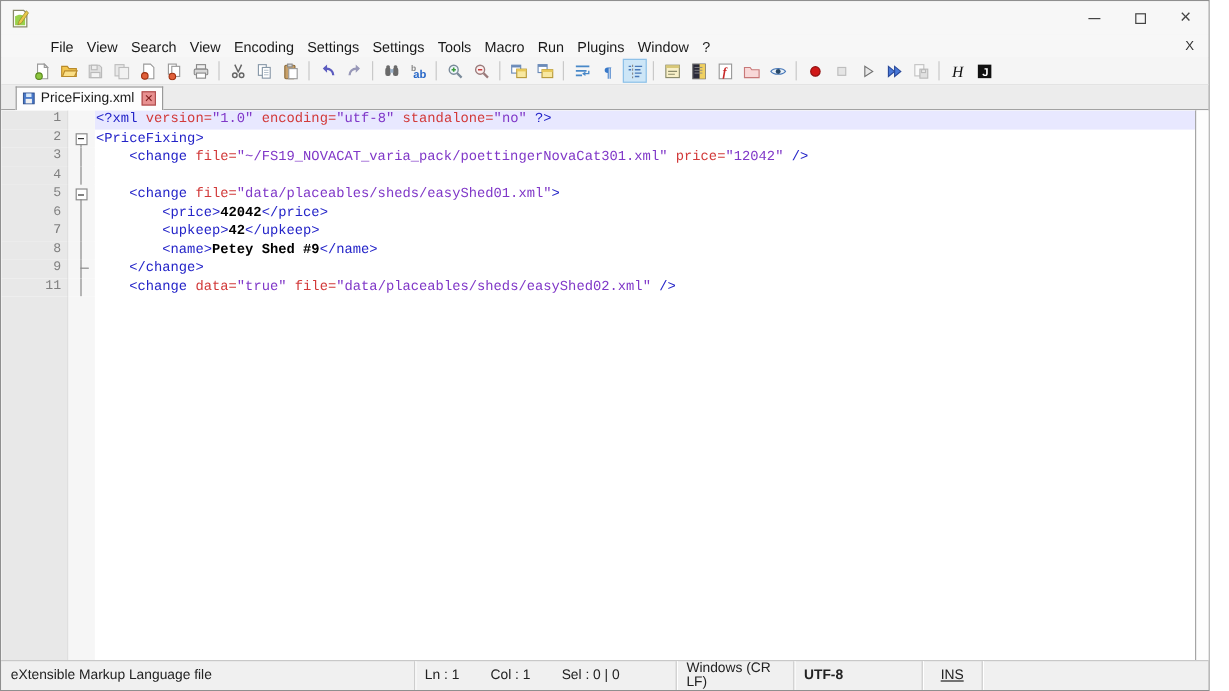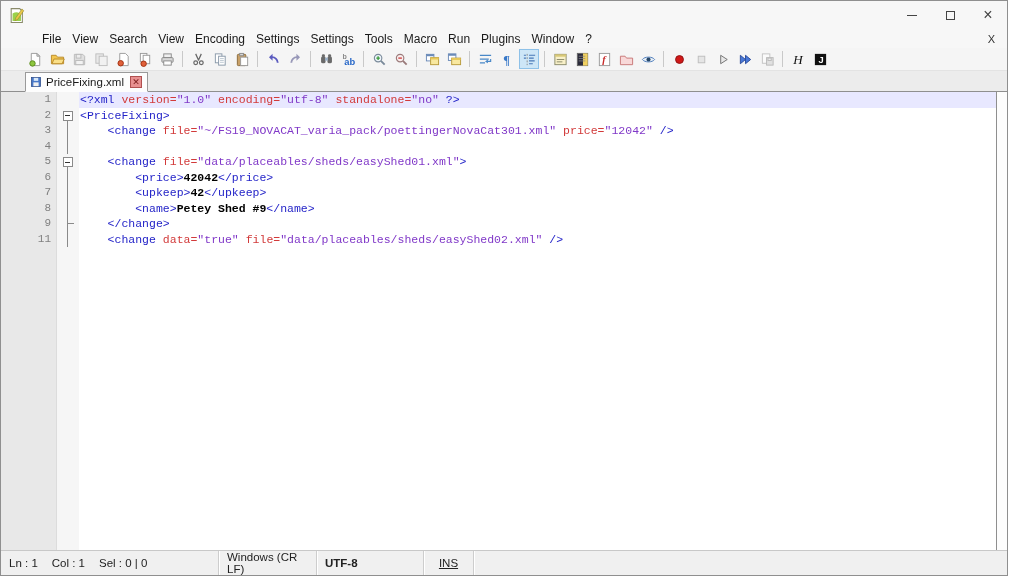--- a/index.html
+++ b/index.html
@@ -31,21 +31,21 @@
   .tb-group { display:flex; align-items:center; }
   .tb-sep { width:1px; height:16px; background:#c9c9c9; margin:0 4px; }
   .tb-btn { width:20px; height:20px; margin:0 1px; display:flex; align-items:center;
             justify-content:center; border:1px solid transparent; background:transparent; padding:0; }
   .tb-btn svg { width:15px; height:15px; display:block; }
   .tb-btn.checked { background:#cde6f7; border:1px solid #8ec1e8; }
   .tb-btn.disabled { opacity:.55; filter:grayscale(35%); }
 
   
   .tabbar { height:21px; background:#ececec; display:flex; align-items:flex-end;
-            padding-left:24px; flex:0 0 21px; border-bottom:1px solid #8f8f8f; }
+            padding-left:12px; flex:0 0 21px; border-bottom:1px solid #8f8f8f; }
   .tab { height:20px; margin-bottom:-1px; background:#fdfdfd; border:1px solid #9a9a9a;
          border-bottom:1px solid #fdfdfd; display:flex; align-items:center;
          padding:0 5px 0 4px; font-size:11.5px; color:#1a1a1a; }
   .tab-icon svg { width:12px; height:12px; display:block; margin-right:4px; }
   .tab-label { margin-right:6px; }
   .tab-close { width:12px; height:12px; background:#e89090; border:1px solid #b05050;
                color:#7a1a1a; font-size:9px; line-height:10px; text-align:center; }
 
   
   .editor-wrap { flex:1; display:flex; background:#fff; }
@@ -76,21 +76,21 @@
   .txt  { color:#000; font-weight:bold; }
   .plain{ color:#000; }
 
   
   .statusbar { flex:0 0 20px; background:#f0f0f0; border-top:1px solid #c8c8c8;
                display:flex; align-items:center; font-size:11.5px; color:#222; }
   .sb-sec { height:100%; display:flex; align-items:center; padding:0 8px;
             border-right:1px solid #cdcdcd; box-shadow:1px 0 0 #fff; }
   .sb-doctype { flex:0 0 345px; }
   .sb-size { flex:0 0 162px; gap:18px; }
-  .sb-pos { flex:0 0 218px; gap:14px; }
+  .sb-pos { flex:0 0 218px; gap:26px; }
   .sb-eol { flex:0 0 98px; }
   .sb-enc { flex:0 0 107px;font-weight:bold; }
   .sb-ins { flex:0 0 50px; justify-content:center;text-decoration:underline; }
   .sb-grip { flex:1; height:100%; position:relative; }
   .sb-grip::after { content:""; position:absolute; right:2px; bottom:2px; width:9px; height:9px;
     background:
       radial-gradient(circle at 8px 2px, #9a9a9a 1px, transparent 1.2px),
       radial-gradient(circle at 8px 5.5px, #9a9a9a 1px, transparent 1.2px),
       radial-gradient(circle at 5 px 5.5px, #9a9a9a 1px, transparent 1.2px),
       radial-gradient(circle at 8px 9px, #9a9a9a 1px, transparent 1.2px),
@@ -543,20 +543,21 @@
         <div class="fill-rows">
           <span class="ln-margin"></span>
           <span class="fold-margin"></span>
           <span class="code-cell"></span>
         </div>
       </div>
     <div class="right-gutter"></div>
   </div>
 
   <div class="statusbar">
+    <div class="sb-sec sb-doctype">eXtensible Markup Language file</div>
     <div class="sb-sec sb-pos">
       <span>Ln : 1</span>
       <span>Col : 1</span>
       <span>Sel : 0 | 0</span>
     </div>
     <div class="sb-sec sb-eol">Windows (CR LF)</div>
     <div class="sb-sec sb-enc">UTF-8</div>
     <div class="sb-sec sb-ins">INS</div>
     <div class="sb-grip"></div>
   </div>

